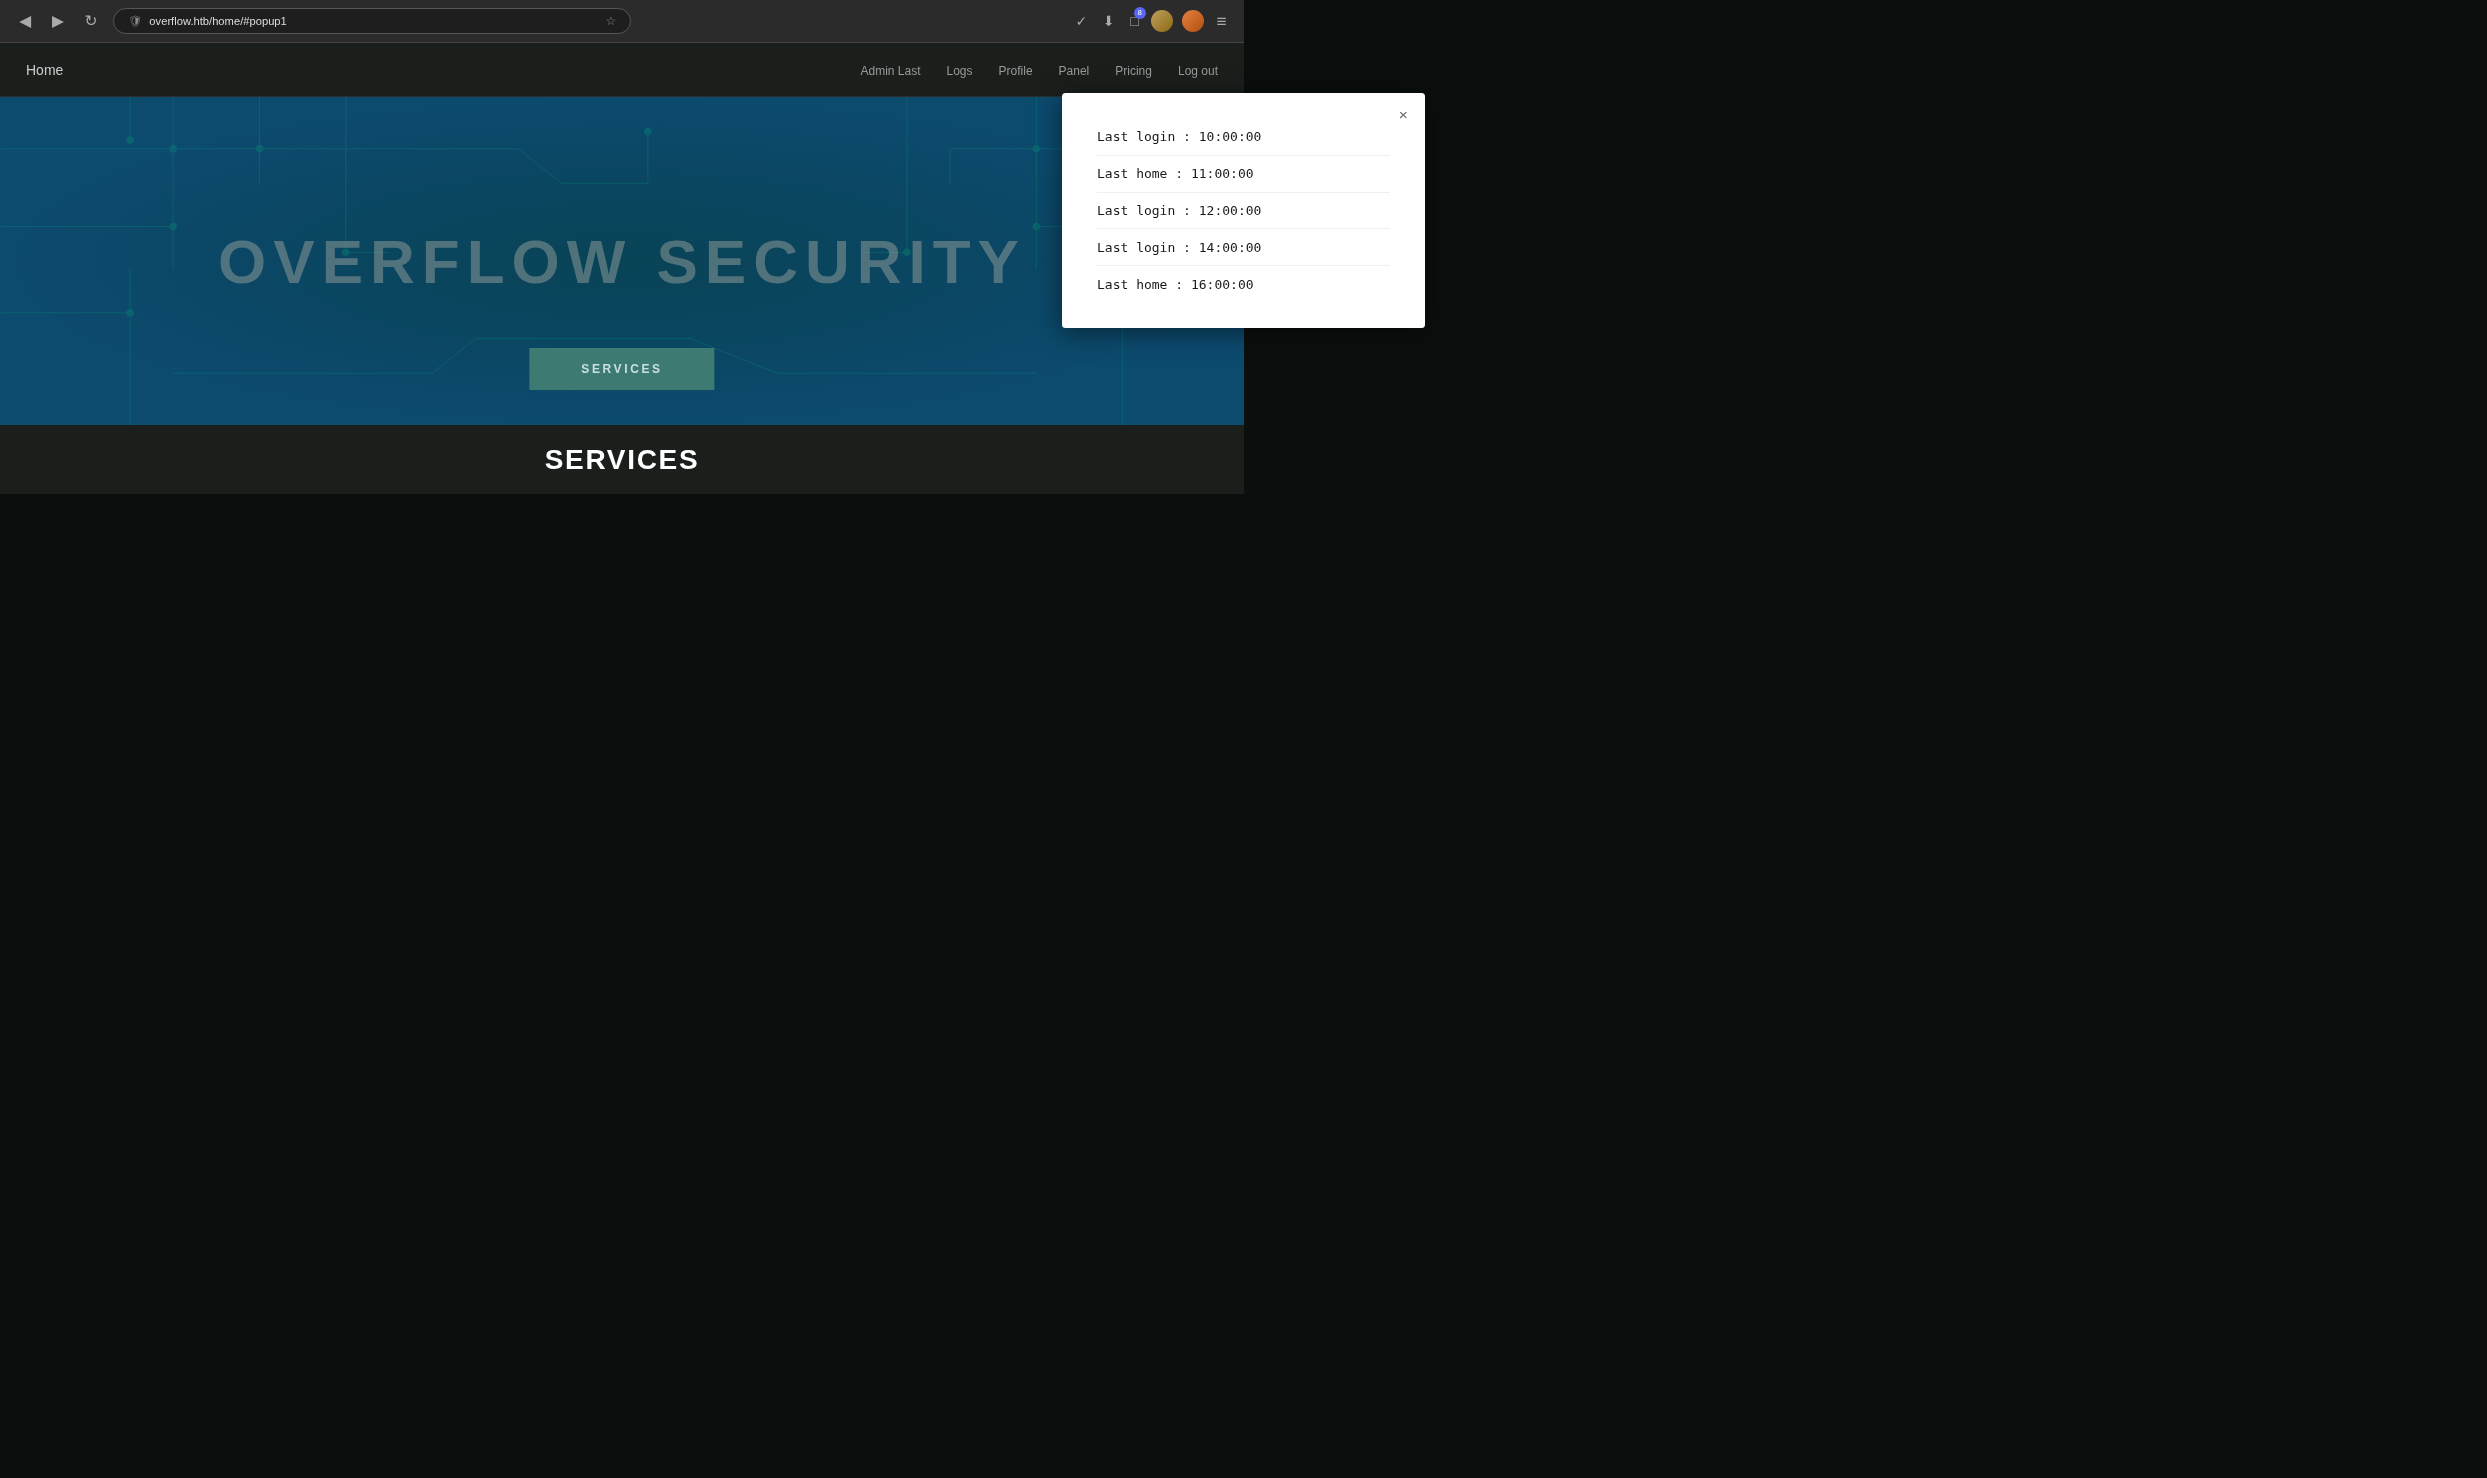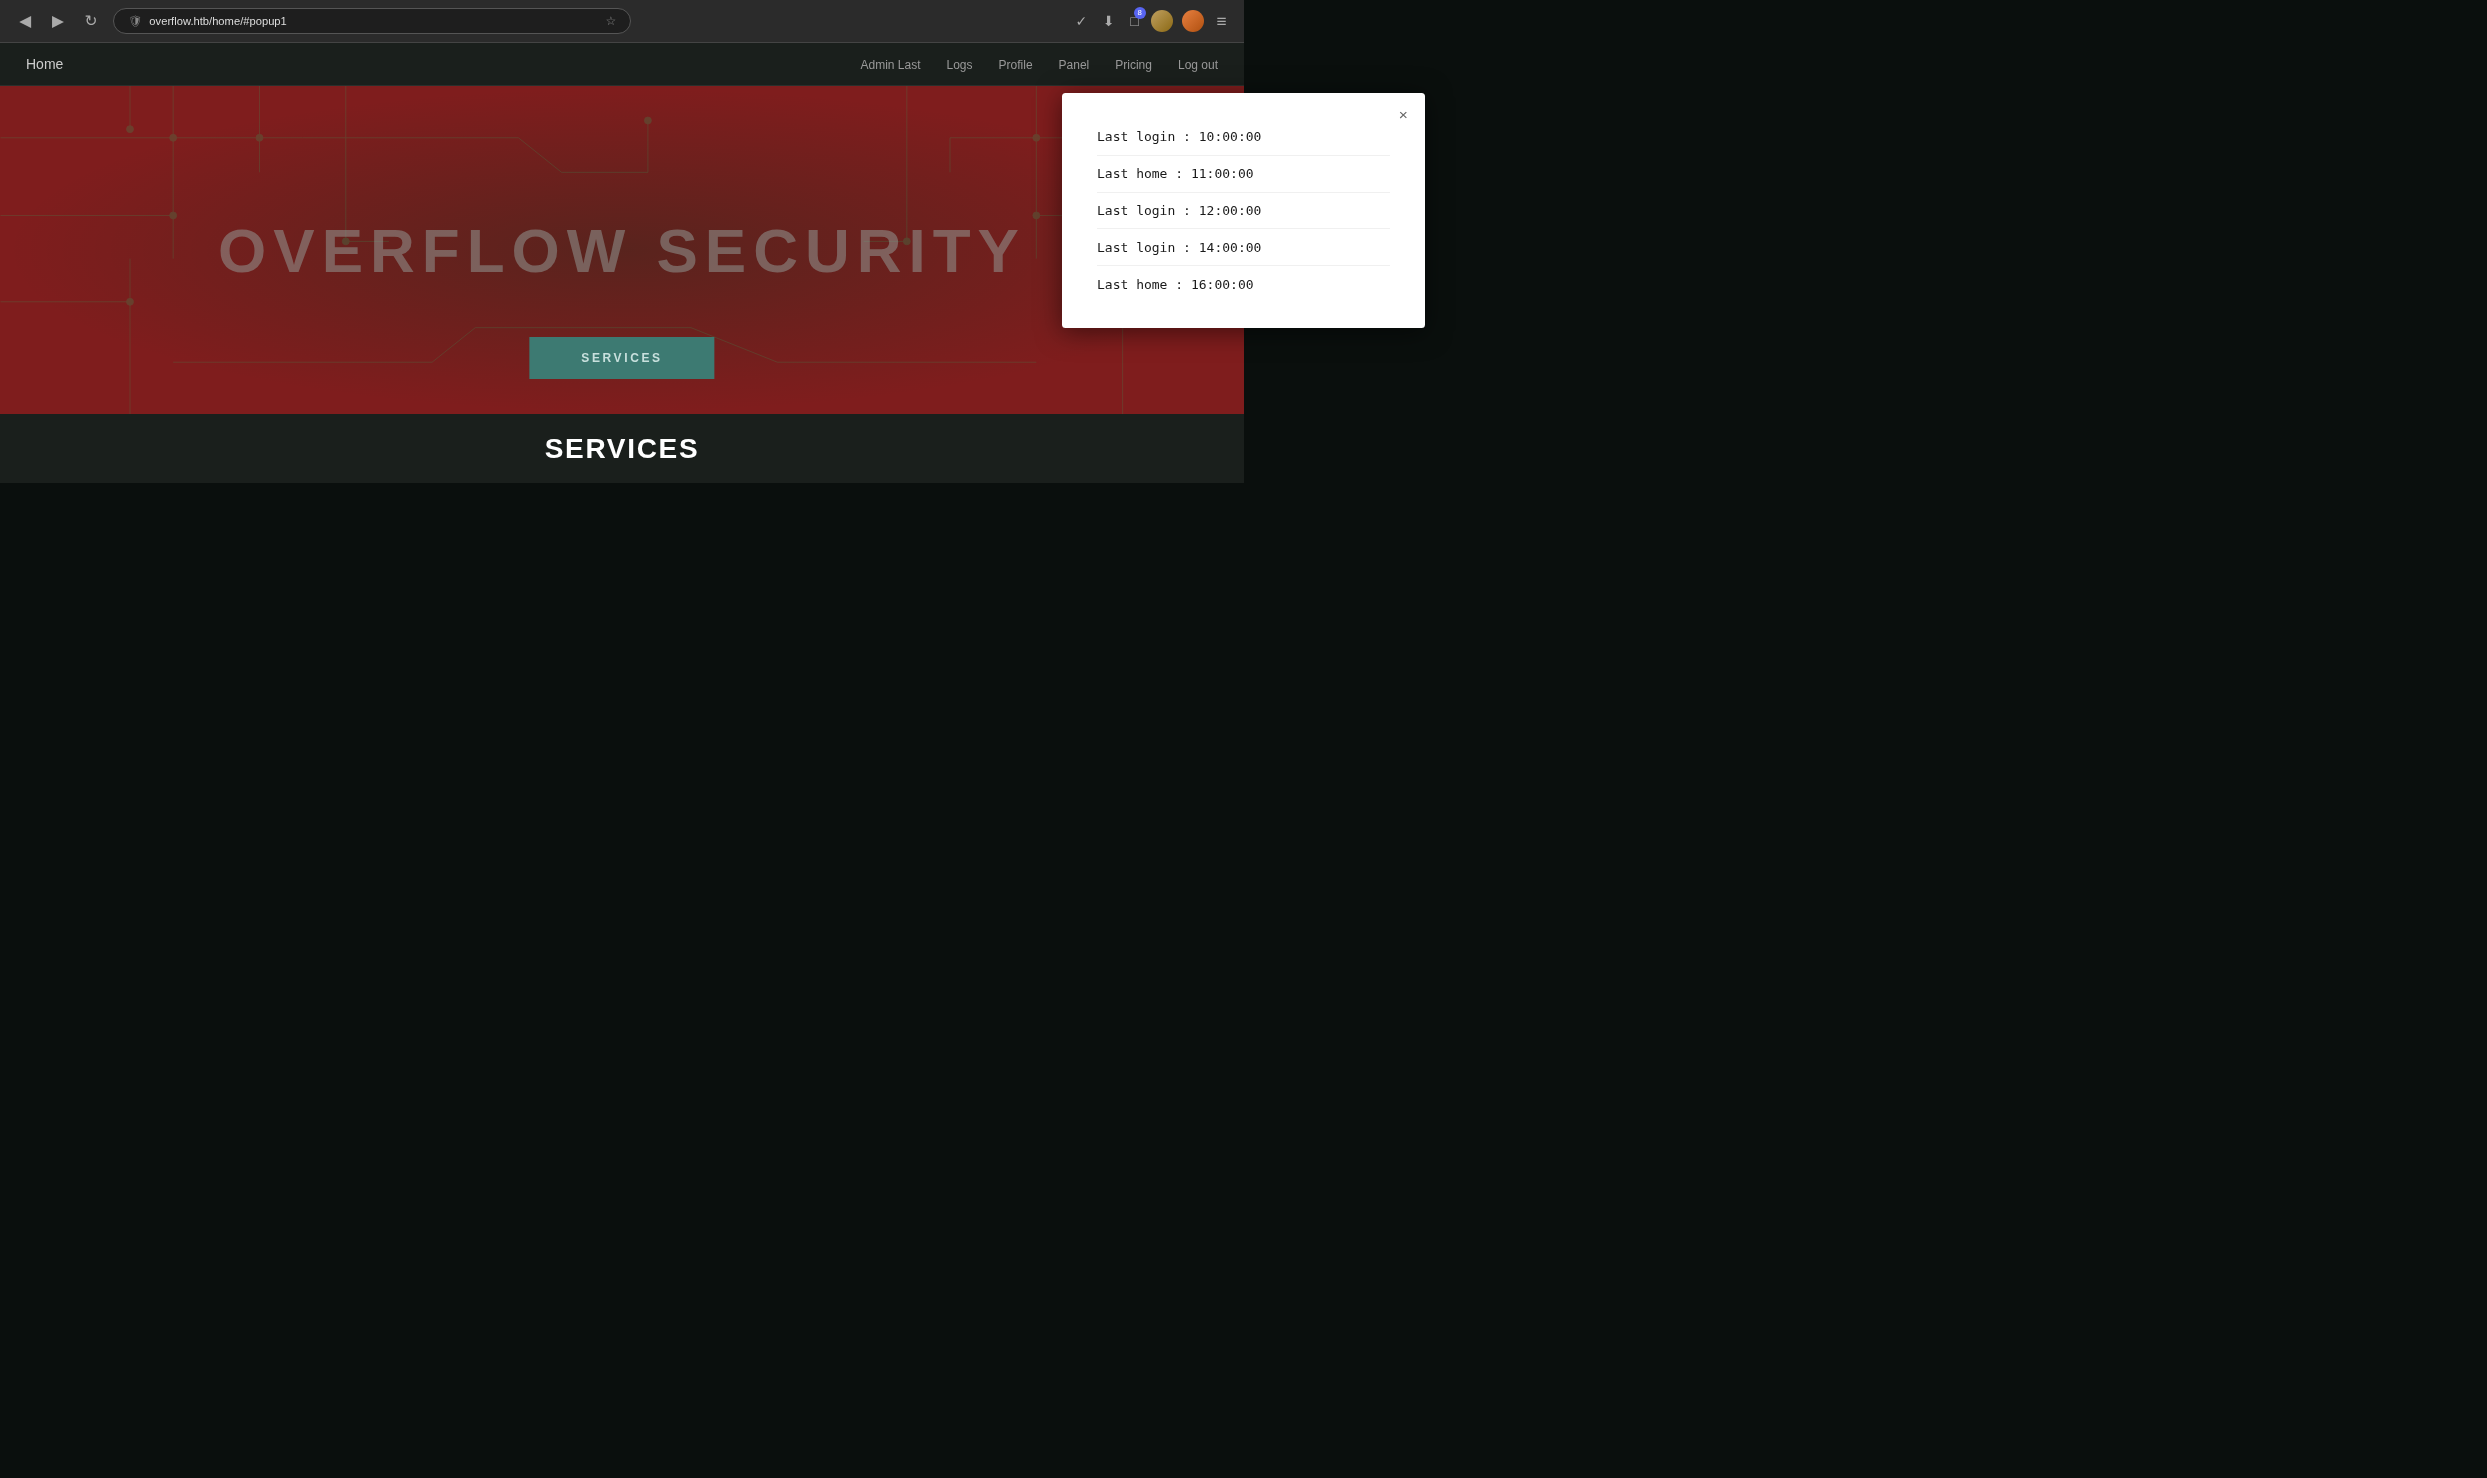--- a/index.html
+++ b/index.html
@@ -95,21 +95,21 @@
       width: 22.5px;
       height: 22.5px;
       border-radius: 50%;
       background: linear-gradient(135deg, #c0a060, #8b6914);
       cursor: pointer;
     }
 
     
     .site-navbar {
       background: #1a1f1c;
-      height: 43px;
+      height: 54px;
       display: flex;
       align-items: center;
       padding: 0 26px;
       border-bottom: 0.9px solid #2a2f2c;
     }
 
     .site-logo {
       color: #ccc;
       font-size: 14px;
       font-weight: 500;
@@ -125,21 +125,21 @@
     .site-nav-links a {
       color: #999;
       text-decoration: none;
       font-size: 12px;
     }
 
     
     .hero-section {
       position: relative;
       height: 328px;
-      background: #7f1d1d;
+      background: #0c4a6e;
       overflow: hidden;
       display: flex;
       align-items: center;
       justify-content: center;
     }
 
     
     .hero-bg {
       position: absolute;
       inset: 0;

